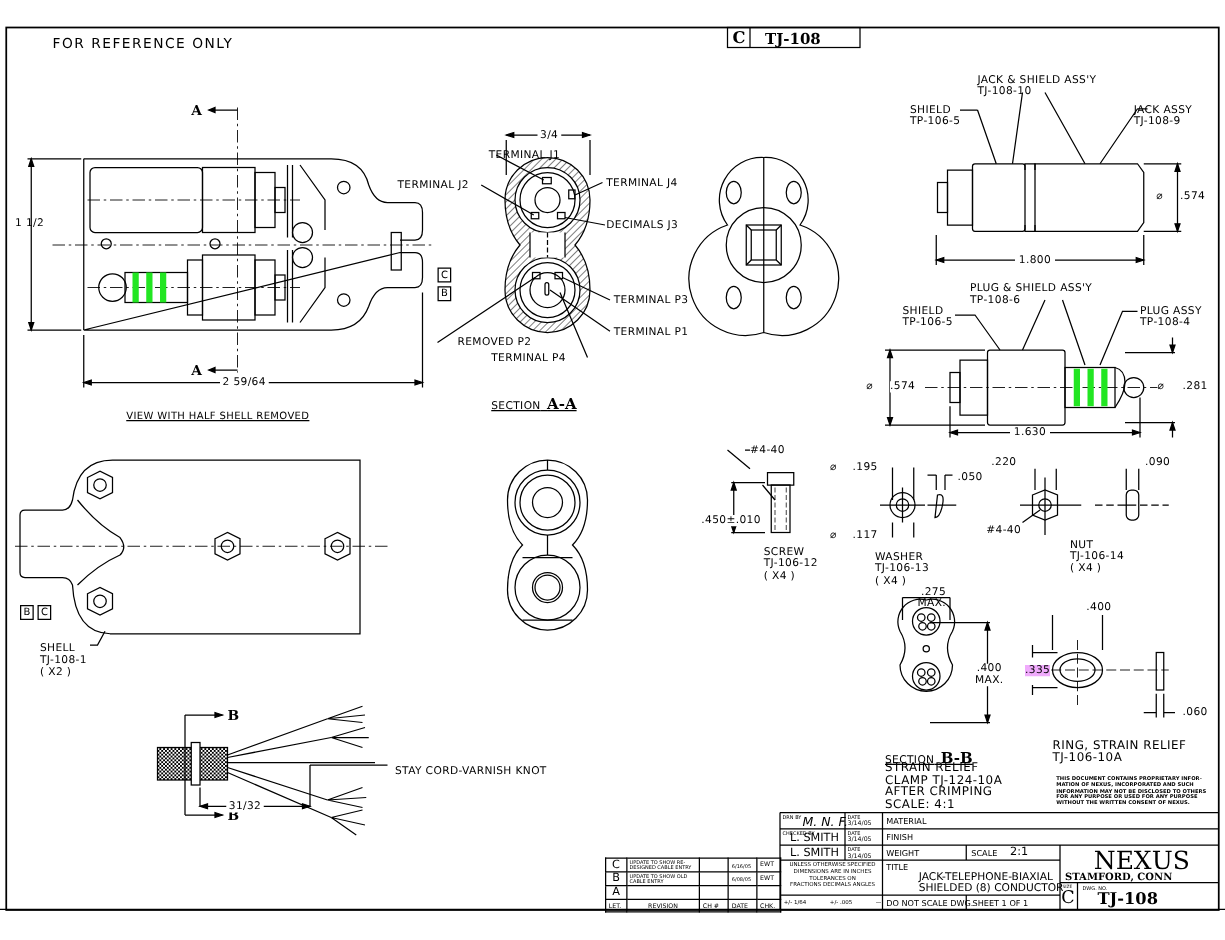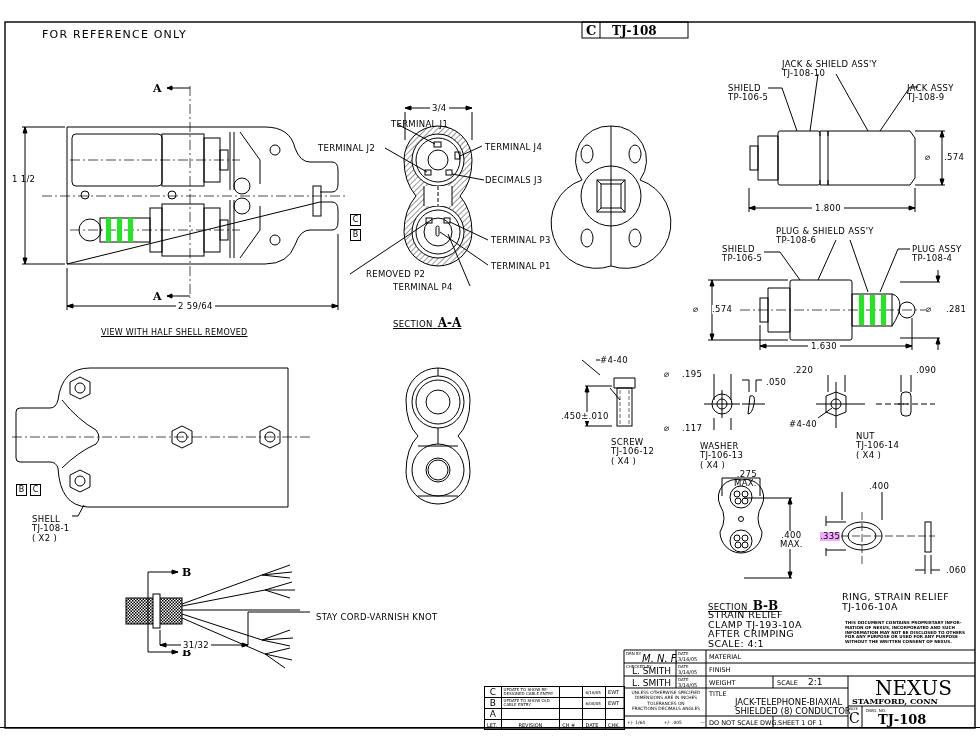--- a/index.html
+++ b/index.html
@@ -374,21 +374,21 @@
 <div class="abs t" style="left:780px;top:531px;text-align:center;line-height:1.05;background:#fff;">
   <div>.400</div>
   <div>MAX.</div>
 </div>
 <div class="abs ul" style="left:708px;top:595px;">
   <span class="t">SECTION</span>
   <span class="serif" style="font-size:12px;">B-B</span>
 </div>
 <div class="abs tl" style="left:708px;top:610px;line-height:1.02;">
   <div>STRAIN RELIEF</div>
-  <div>CLAMP TJ-193-10A</div>
+  <div>CLAMP TJ-124-10A</div>
   <div>AFTER CRIMPING</div>
   <div>SCALE: 4:1</div>
 </div>
 
 <div class="abs t" style="left:869px;top:482px;">.400</div>
 <div class="abs t" style="left:820px;top:532px;background:#f0abfc;">.335</div>
 <div class="abs t" style="left:946px;top:566px;">.060</div>
 <div class="abs tl" style="left:842px;top:592px;line-height:1.02;">
   <div>RING, STRAIN RELIEF</div>
   <div>TJ-106-10A</div>

